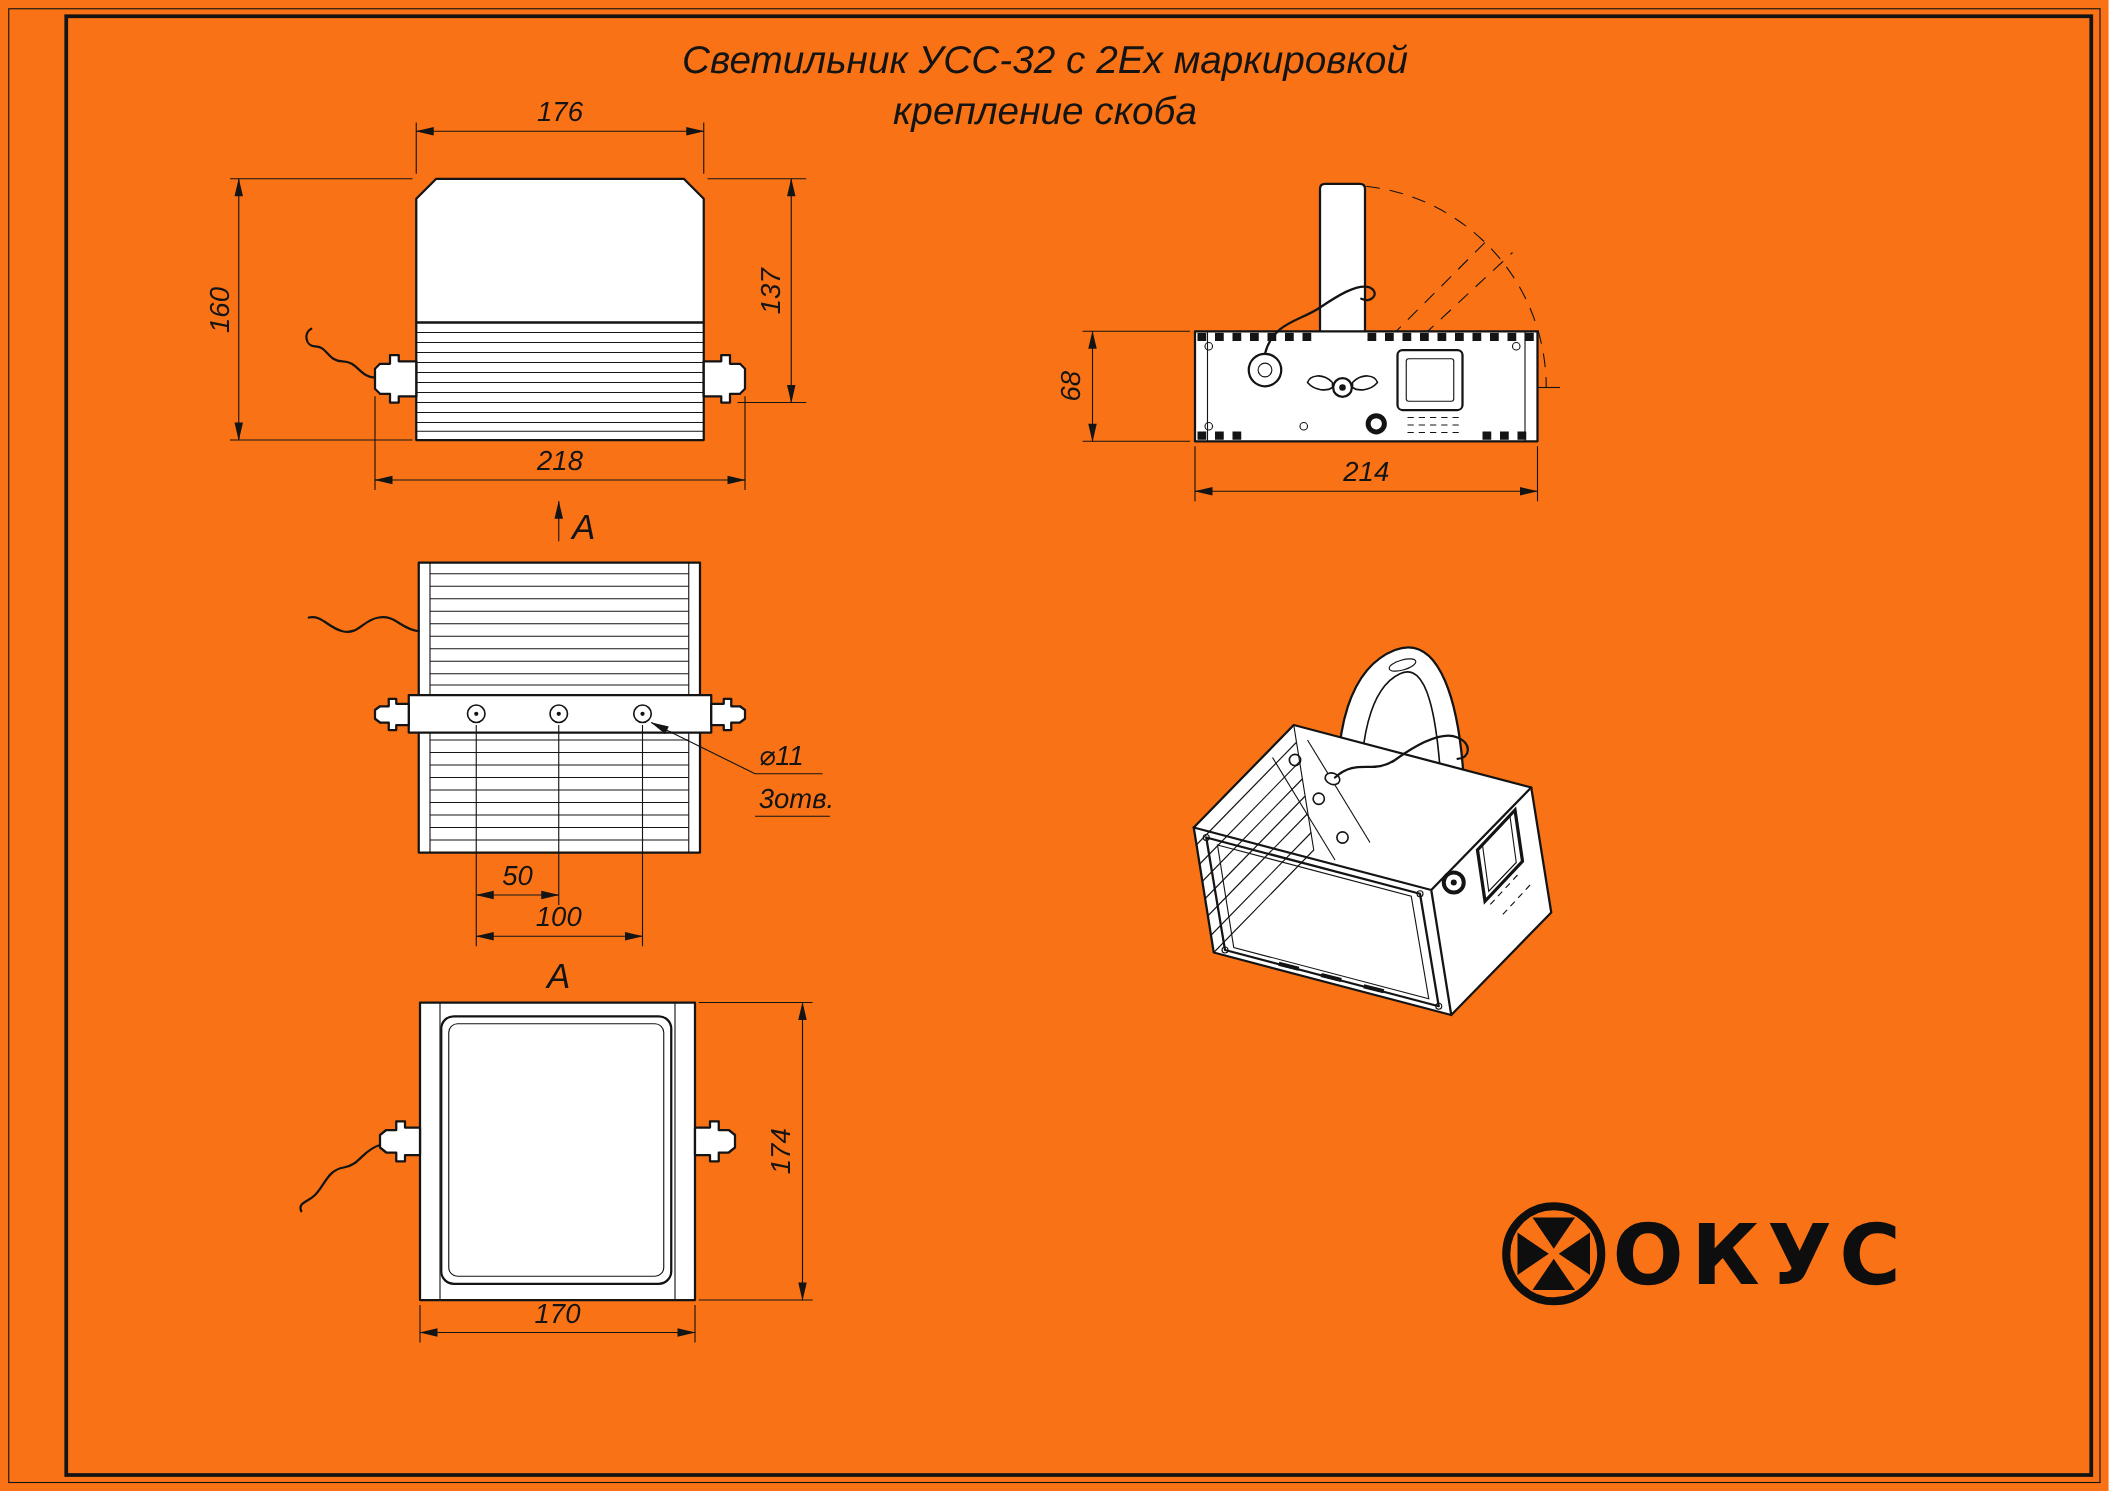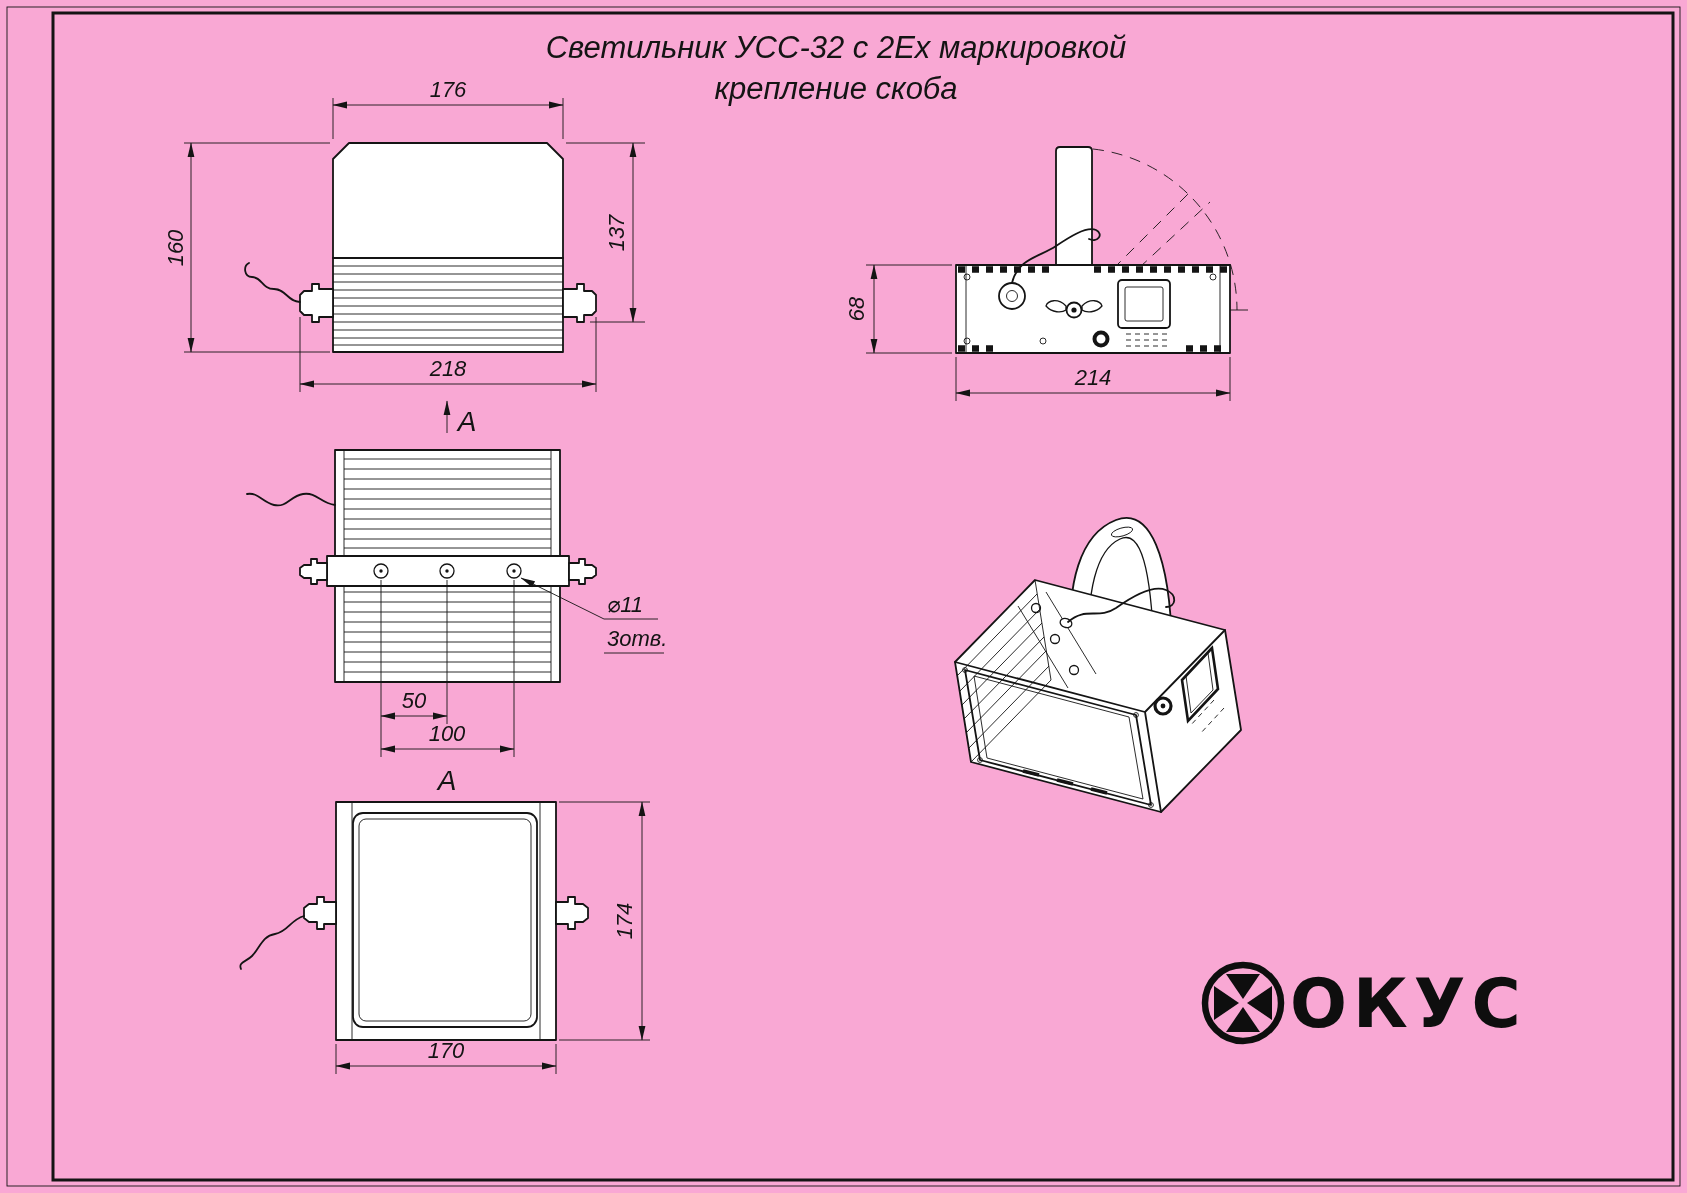--- a/index.html
+++ b/index.html
@@ -1,16 +1,16 @@
 <!DOCTYPE html>
 <html><head>
 <meta charset="utf-8">
 <style>
   html,body { margin:0; padding:0; background:#ffffff; }
-  .sheet { width:1687px; height:1193px; background:#f9a8d4; position:relative; overflow:hidden; }
+  .sheet { width:1687px; height:1193px; background:#f97316; position:relative; overflow:hidden; }
   svg { display:block; }
   .obj  { fill:none; stroke:#141414; stroke-width:1.8; stroke-linejoin:round; stroke-linecap:round; }
   .med  { fill:none; stroke:#141414; stroke-width:1.3; stroke-linejoin:round; }
   .thin { fill:none; stroke:#141414; stroke-width:0.9; }
   .fillw{ fill:#ffffff; }
   .dash { stroke-dasharray:11 8; }
   .dash2{ stroke-dasharray:5 4; }
   .dimtxt  { font:italic 22px "Liberation Sans","DejaVu Sans",sans-serif; fill:#141414; }
   .sectxt  { font:italic 28px "Liberation Sans","DejaVu Sans",sans-serif; fill:#141414; }
   .titletxt{ font:italic 31px "Liberation Sans","DejaVu Sans",sans-serif; fill:#141414; }

